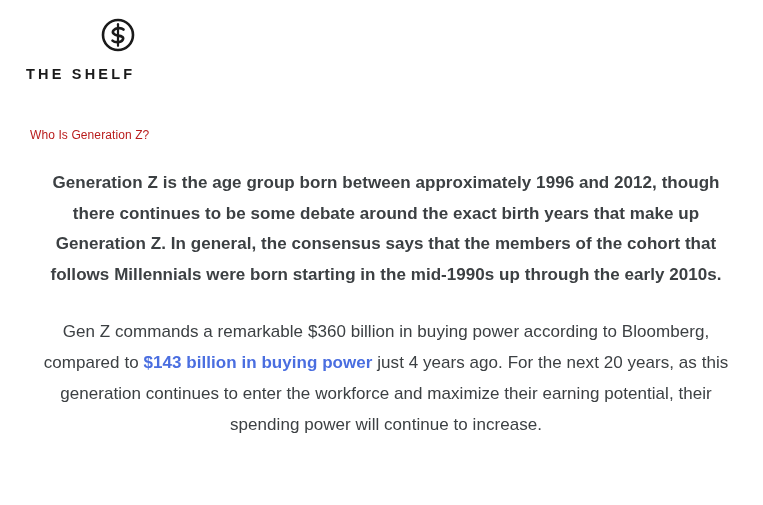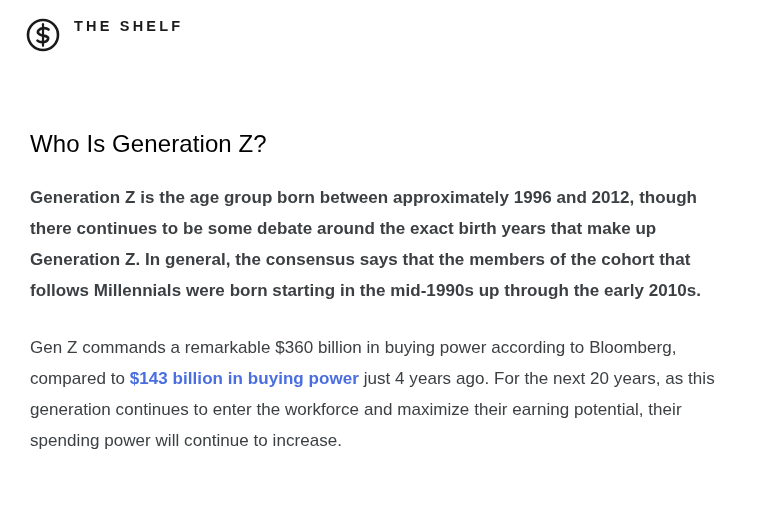--- a/index.html
+++ b/index.html
@@ -20,22 +20,23 @@
     height: 505px;
     box-sizing: border-box;
   }
 
   
   .site-header {
     position: absolute;
     top: 18px;
     left: 26px;
     display: flex;
-    align-items: flex-start;
+    align-items: flex-end;
     gap: 14px;
+    flex-direction: column;
   }
   .logo-mark {
     width: 34px;
     height: 34px;
     flex: 0 0 34px;
     display: block;
   }
   .logo-wordmark {
     font-family: "Liberation Sans", sans-serif;
     font-size: 14.5px;
@@ -46,33 +47,34 @@
   }
 
   
   .article {
     position: absolute;
     top: 128px;
     left: 30px;
     width: 712px;
   }
   .article-heading {
-    font-size: 24px;
+    font-size: 12px;
     font-weight: 400;
-    color: #000000;
+    color: #b91c1c;
     margin: 0 0 24px 0;
     line-height: 1.3;
     letter-spacing: 0.1px;
   }
   .para {
     font-size: 17px;
     line-height: 1.82;
     margin: 0 0 26px 0;
     color: #3c4043;
     letter-spacing: 0.05px;
+    text-align: center;
   }
   .para.lead {
     font-weight: 700;
     color: #3c4043;
   }
   .para:last-child {
     margin-bottom: 0;
   }
   .link {
     color: #4a6ee0;

